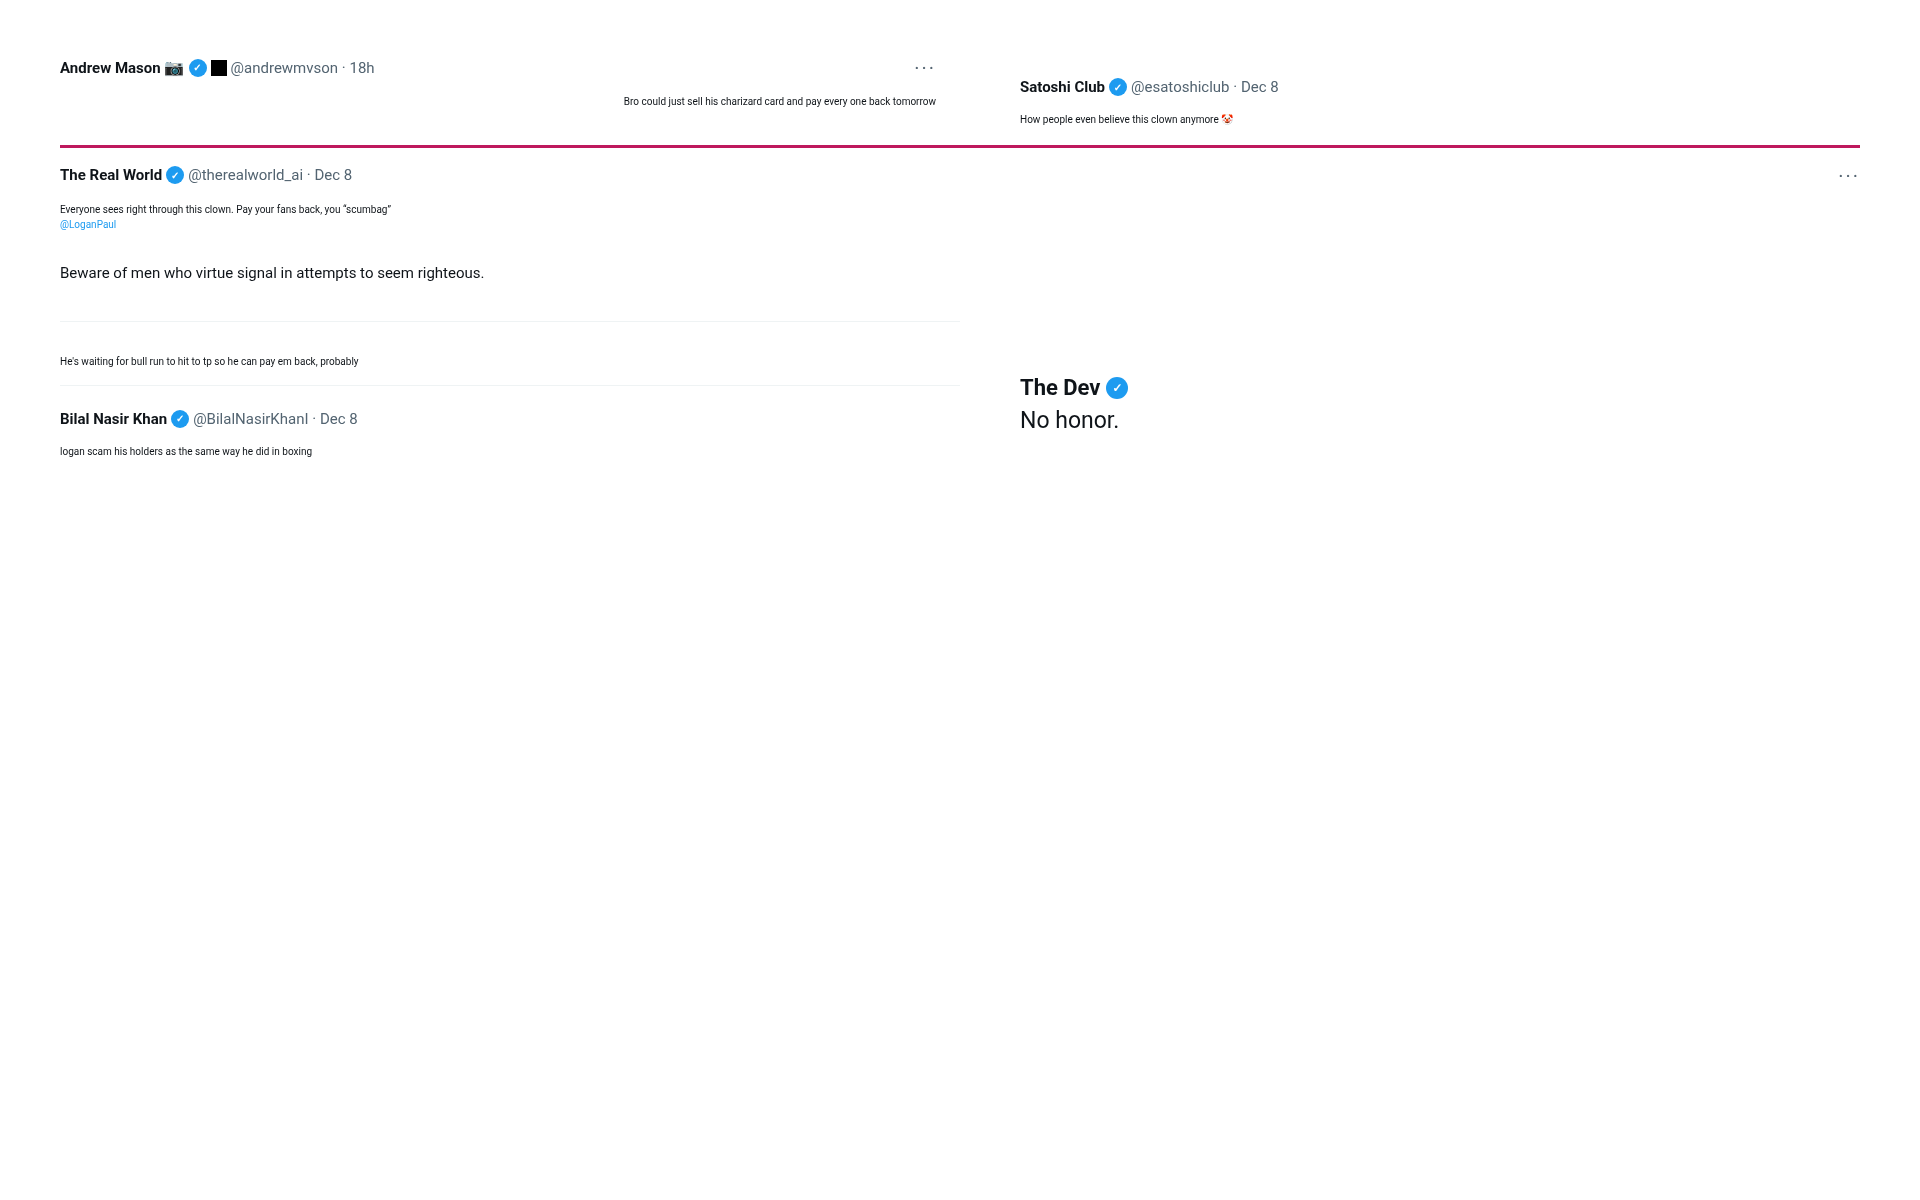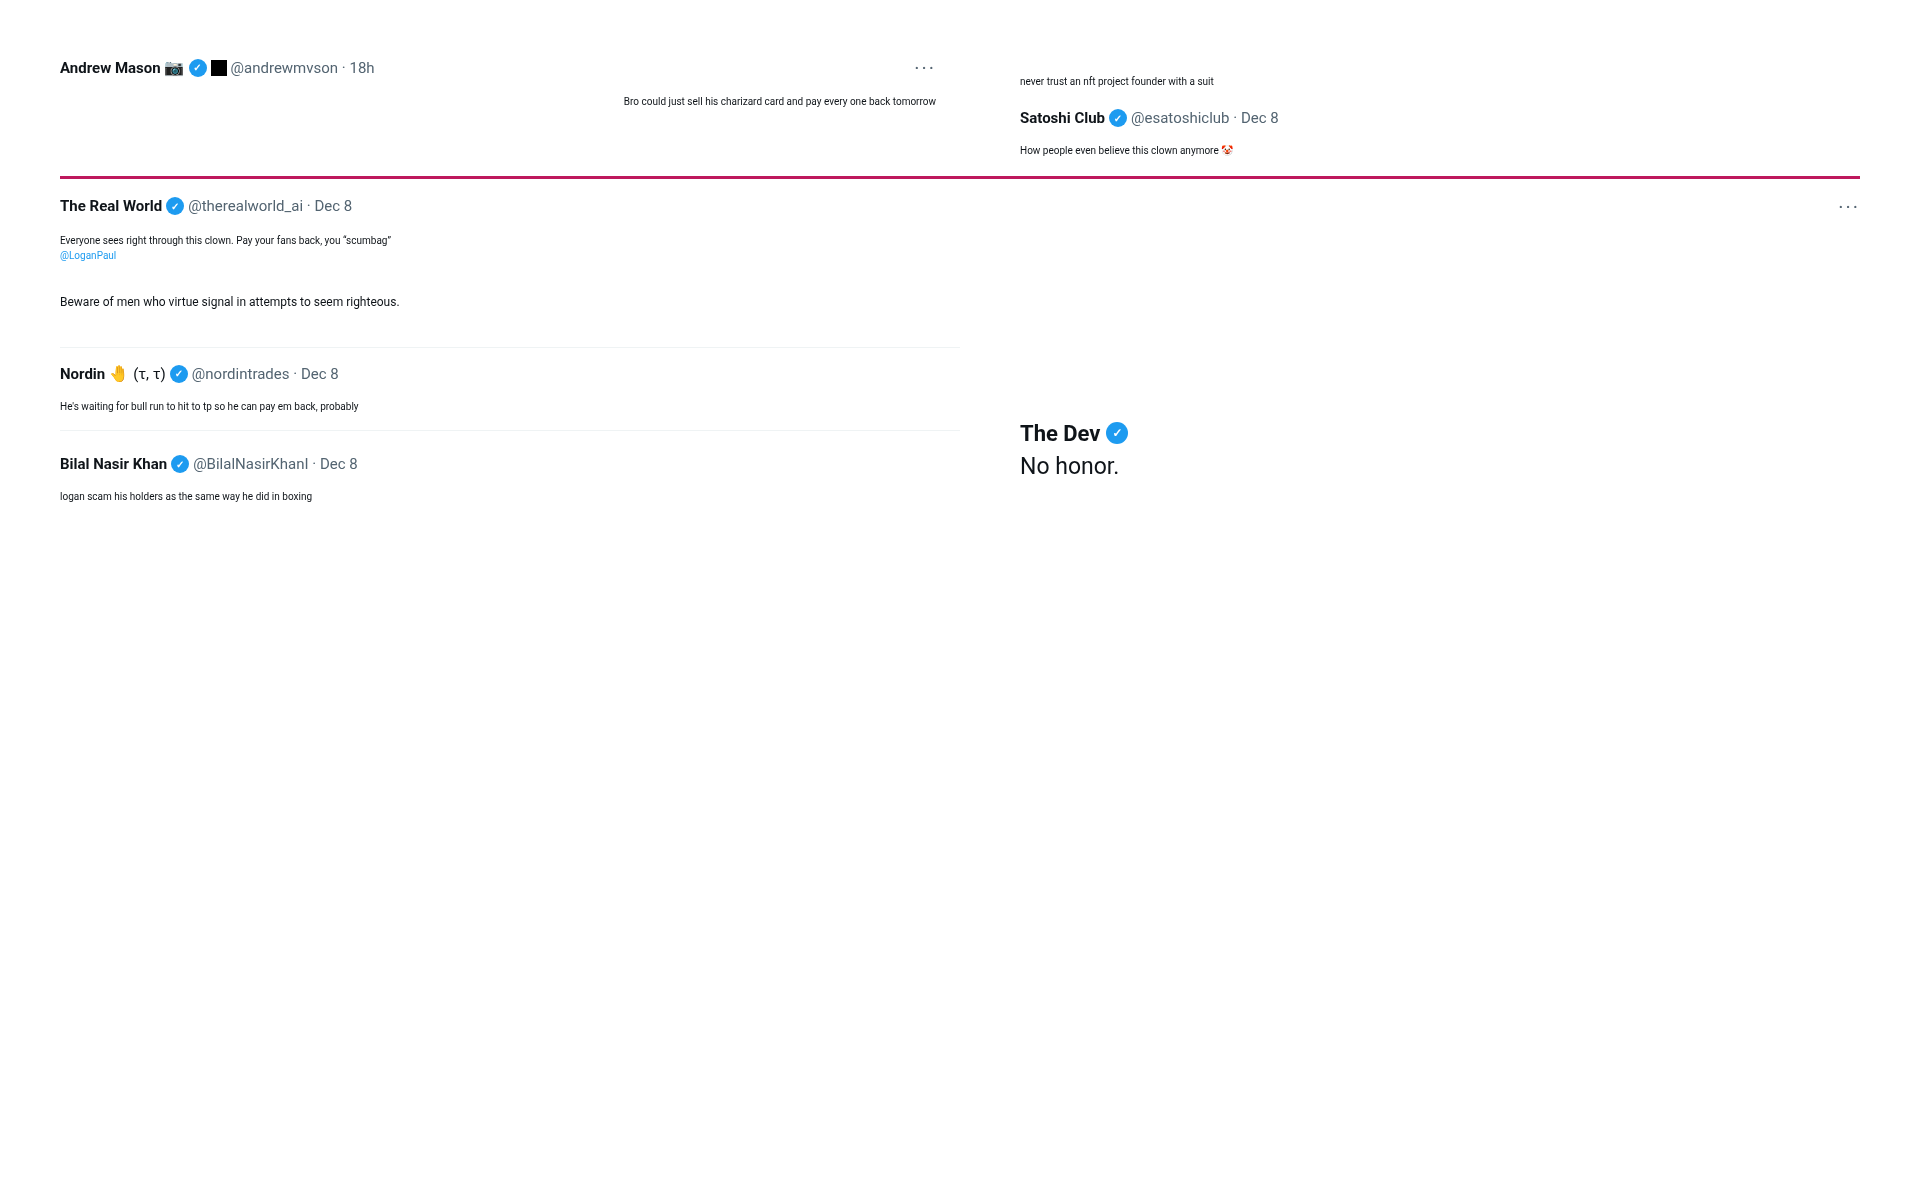--- a/index.html
+++ b/index.html
@@ -108,21 +108,21 @@
       text-align: right;
     }
 
     .right-col {
       grid-column: 2;
       padding-left: 60px;
     }
 
     
     .standalone-text {
-      font-size: 12px;
+      font-size: 15px;
       line-height: 1.5;
       color: #0f1419;
       padding: 12px 0 18px 0;
     }
 
     .dev-author-line {
       display: flex;
       align-items: center;
       gap: 6px;
       margin-bottom: 4px;
@@ -196,21 +196,20 @@
         </span>
       </div>
       <div class="more-options">···</div>
     </div>
     <div class="tweet-body">Bro could just sell his charizard card and pay every one back tomorrow</div>
   </div>
 
   <div class="right-col">
 
     <div class="tweet-block" style="padding-bottom:10px;">
-      <div class="tweet-body">never trust an nft project founder with a suit</div>
     </div>
 
     <div class="tweet-block" style="padding-top:10px;">
       <div class="tweet-author-line">
         <span class="author-name">Satoshi Club</span>
         <span class="verified-badge"></span>
         <span class="handle-time">
           <span>@esatoshiclub</span>
           · <span>Dec 8</span>
         </span>
@@ -240,30 +239,20 @@
 
   <div style="grid-column: 1 / -1; padding: 18px 0 18px 0;">
     <div class="standalone-text">Beware of men who virtue signal in attempts to seem righteous.</div>
   </div>
 
   <div class="bottom-row">
 
     <div class="bottom-left">
 
       <div style="padding-bottom: 16px; border-top: 1px solid #eff3f4; padding-top: 16px;">
-        <div class="tweet-author-line">
-          <span class="author-name">Nordin</span>
-          <span class="emoji-icon">🤚</span>
-          <span style="font-size:15px; color:#0f1419;">(τ, τ)</span>
-          <span class="verified-badge"></span>
-          <span class="handle-time">
-            <span>@nordintrades</span>
-            · <span>Dec 8</span>
-          </span>
-        </div>
         <div class="tweet-body">He's waiting for bull run to hit to tp so he can pay em back, probably</div>
       </div>
 
       <div style="padding-top: 24px; border-top: 1px solid #eff3f4;">
         <div class="tweet-author-line">
           <span class="author-name">Bilal Nasir Khan</span>
           <span class="verified-badge"></span>
           <span class="handle-time">
             <span>@BilalNasirKhanI</span>
             · <span>Dec 8</span>

